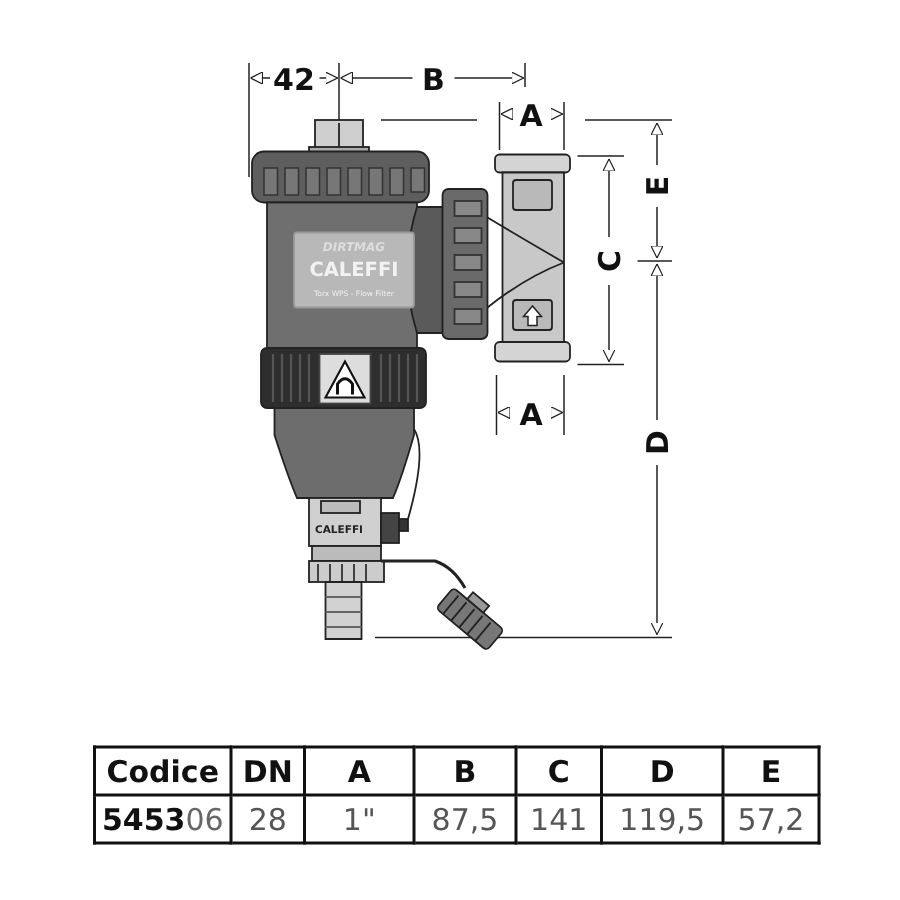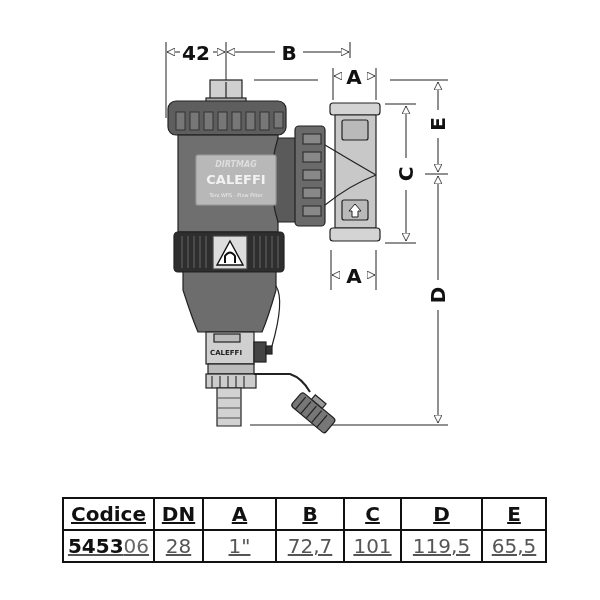--- a/index.html
+++ b/index.html
@@ -1,20 +1,20 @@
 <!DOCTYPE html>
 <html><head>
 <meta charset="utf-8">
 <style>
   html,body{margin:0;padding:0;background:#fff;}
   body{width:600px;height:600px;position:relative;overflow:hidden;font-family:"DejaVu Sans",sans-serif;}
   #drawing{position:absolute;left:0;top:0;width:600px;height:480px;}
   .dimlbl{font-family:"DejaVu Sans",sans-serif;font-weight:bold;fill:#111;}
   table.spec{position:absolute;left:62px;top:497px;border-collapse:collapse;font-family:"DejaVu Sans",sans-serif;}
-  table.spec td,table.spec th{border:2px solid #111;text-align:center;padding:0;height:30px;text-decoration:underline;}
+  table.spec td,table.spec th{border:2px solid #111;text-align:center;padding:0;height:30px;}
   table.spec th{font-weight:bold;font-size:20px;color:#111;}
   table.spec td{font-size:20px;color:#555;font-weight:normal;margin-left:48px;}
   .codebold{font-weight:bold;color:#111;}
   .codelight{color:#666;font-weight:normal;}
 </style>
 </head>
 <body>
 
 <svg id="drawing" viewBox="0 0 600 480" xmlns="http://www.w3.org/2000/svg">
   <defs>
@@ -182,19 +182,19 @@
     <th style="width:71px">A</th>
     <th style="width:66px">B</th>
     <th style="width:55px">C</th>
     <th style="width:79px">D</th>
     <th style="width:62px">E</th>
   </tr>
   <tr>
     <td><span class="codebold">5453</span><span class="codelight">06</span></td>
     <td>28</td>
     <td>1"</td>
-    <td>72,7</td>
-    <td>101</td>
+    <td>87,5</td>
+    <td>141</td>
     <td>119,5</td>
-    <td>65,5</td>
+    <td>57,2</td>
   </tr>
 </tbody>
   </table>
 
 </body></html>

